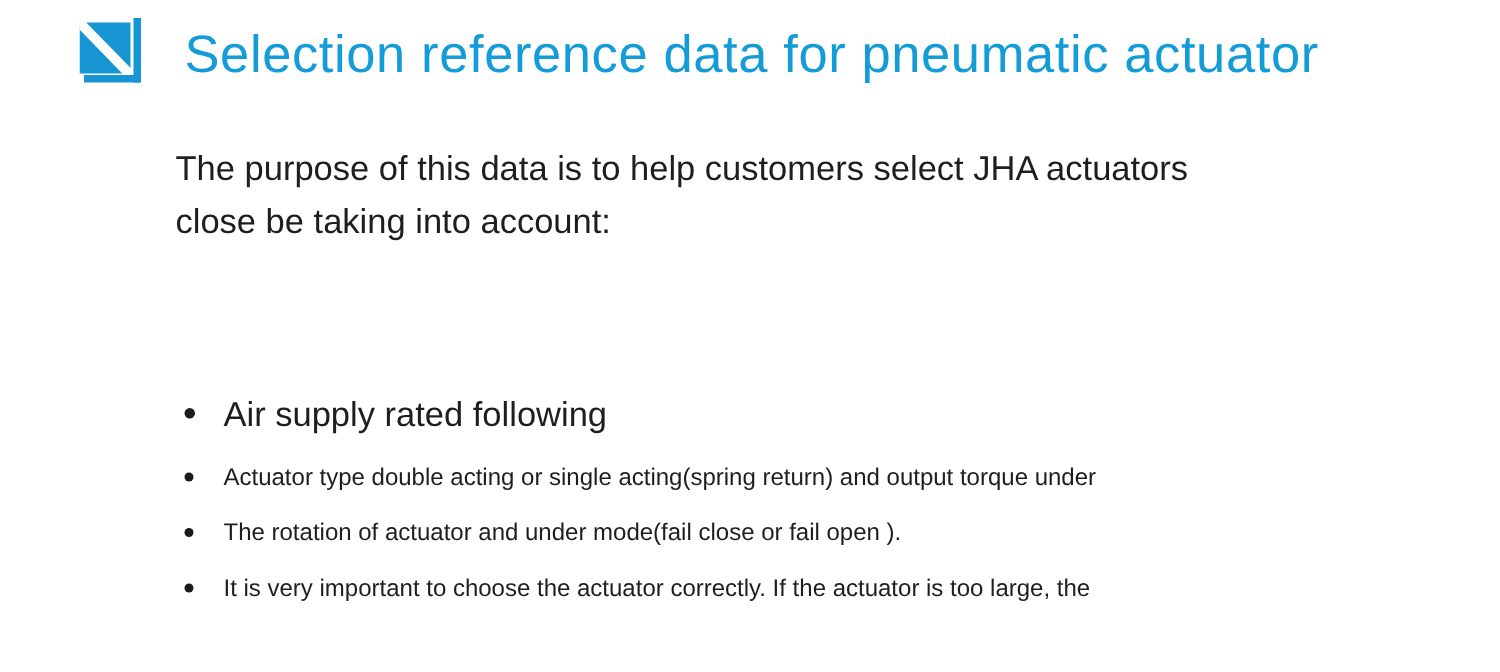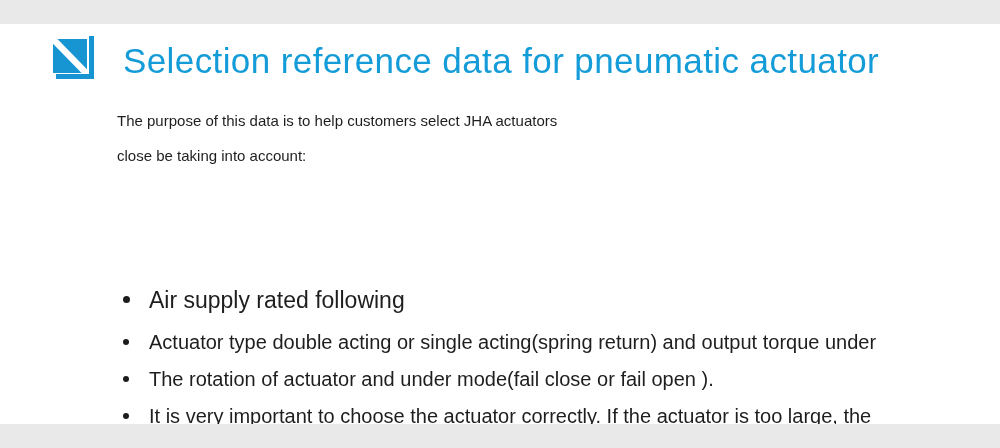--- a/index.html
+++ b/index.html
@@ -9,45 +9,44 @@
   }
   *{box-sizing:border-box;}
   html,body{margin:0;padding:0;}
   body{
     width:1000px;height:448px;
     background:#e9e9e9;
     font-family:"Liberation Sans", sans-serif;
   }
   .page{
     position:relative;
-    width:1000px;height:400px;
+    width:1000px;height:448px;
     background:var(--bg);
     overflow:hidden;
-    margin-top:24px;
   }
   
   .logo{
     position:absolute;left:53px;top:12px;
     width:42px;height:45px;
   }
   
   .page-title{
     position:absolute;left:123px;top:13px;
     margin:0;
     font-size:35px;
     font-weight:400;
     letter-spacing:0.4px;
     line-height:48px;
     color:var(--accent);
     white-space:pre;
   }
   
   .intro{
-    position:absolute;left:117px;top:79px;
-    font-size:15px;
+    position:absolute;left:117px;top:95px;
+    font-size:23px;
     line-height:35px;
     color:var(--text);
   }
   .intro .line{white-space:pre;}
   
   .bullets{
     position:absolute;left:122px;top:258px;
     color:var(--text);
   }
   .bullet{display:flex;align-items:flex-start;}
@@ -59,21 +58,21 @@
   .bullet.large{
     font-size:23px;
     line-height:36px;
     margin-bottom:6px;
   }
   .bullet.large .dot{
     width:7px;height:7px;
     margin:14px 19px 0 1px;
   }
   .bullet.normal{
-    font-size:20px;
+    font-size:16px;
     line-height:37px;
   }
   .bullet.normal .dot{
     width:6px;height:6px;
     margin:15px 20px 0 1px;
   }
   .btext .line{white-space:pre;}
   .btext .line.cont{padding-left:4px;}
 </style>
 </head>

